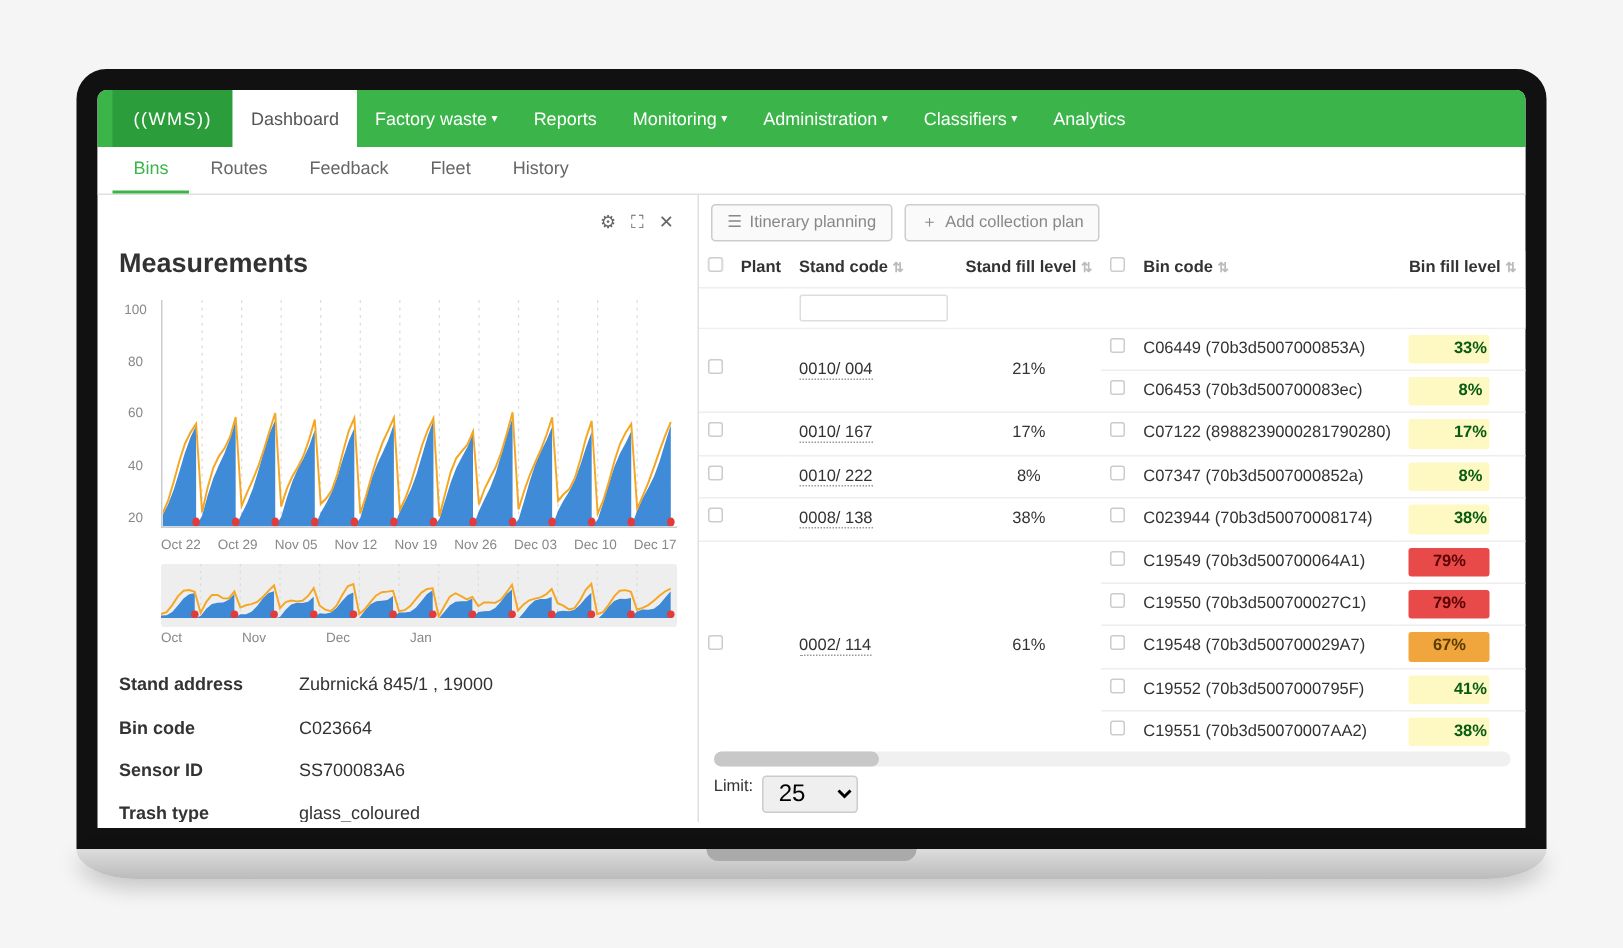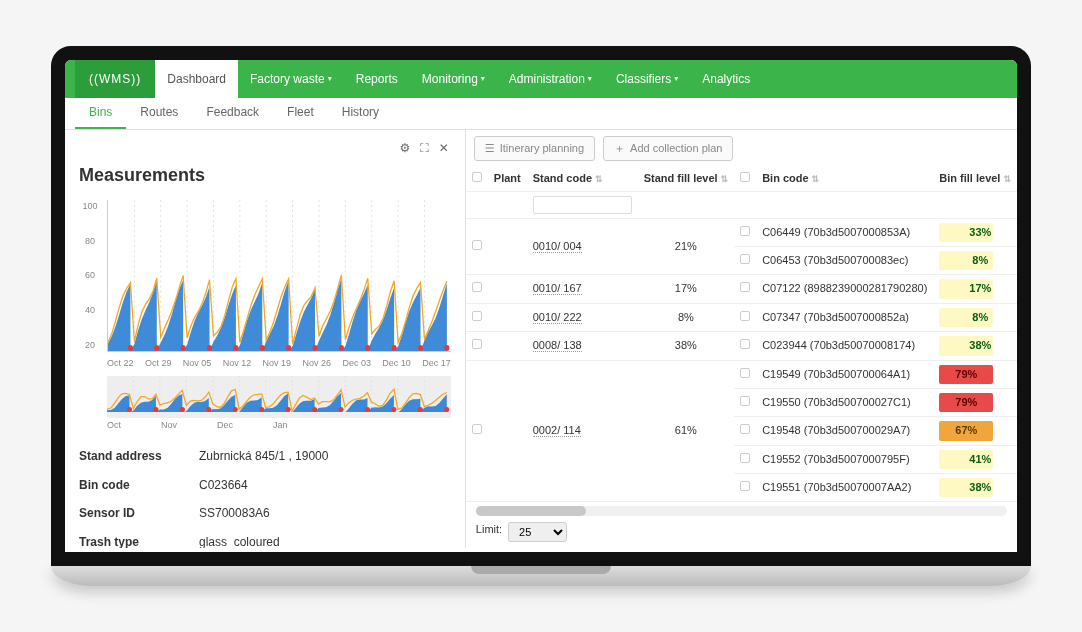--- a/index.html
+++ b/index.html
@@ -105,21 +105,21 @@
   th .sort{color:#bbb;font-size:9px;margin-left:3px;}
   .filter-input{width:100%;border:1px solid #ddd;border-radius:2px;height:18px;font-size:10px;padding:1px 3px;}
   .chk{width:10px;height:10px;border:1px solid #ccc;display:inline-block;border-radius:2px;}
   .stand-link{color:#333;border-bottom:1px dotted #999;cursor:pointer;}
   .fill{display:inline-block;min-width:54px;text-align:center;padding:2px 0;border-radius:2px;color:#085c12;font-weight:600;}
   .fill.green{background:#fef9c3;padding-left:28px;}
   .fill.orange{background:#f0a63c;color:#5a3b00;}
   .fill.red{background:#e84a4a;color:#5a0000;}
 
   .limit{padding:6px 10px;font-size:11px;display:flex;gap:6px;}
-  select{border:1px solid #ccc;border-radius:3px;padding:2px 18px 2px 6px;font-size:11px;}
+  select{border:1px solid #ccc;border-radius:3px;padding:2px 18px 2px 6px;font-size:16px;}
 
   .hscroll{height:10px;background:#f0f0f0;margin:0 10px;border-radius:5px;position:relative;}
   .hscroll .thumb{position:absolute;left:0;width:110px;height:100%;background:#c8c8c8;border-radius:5px;}
 </style>
 </head>
 <body>
 
 <div class="laptop">
   <div class="screen">
 

